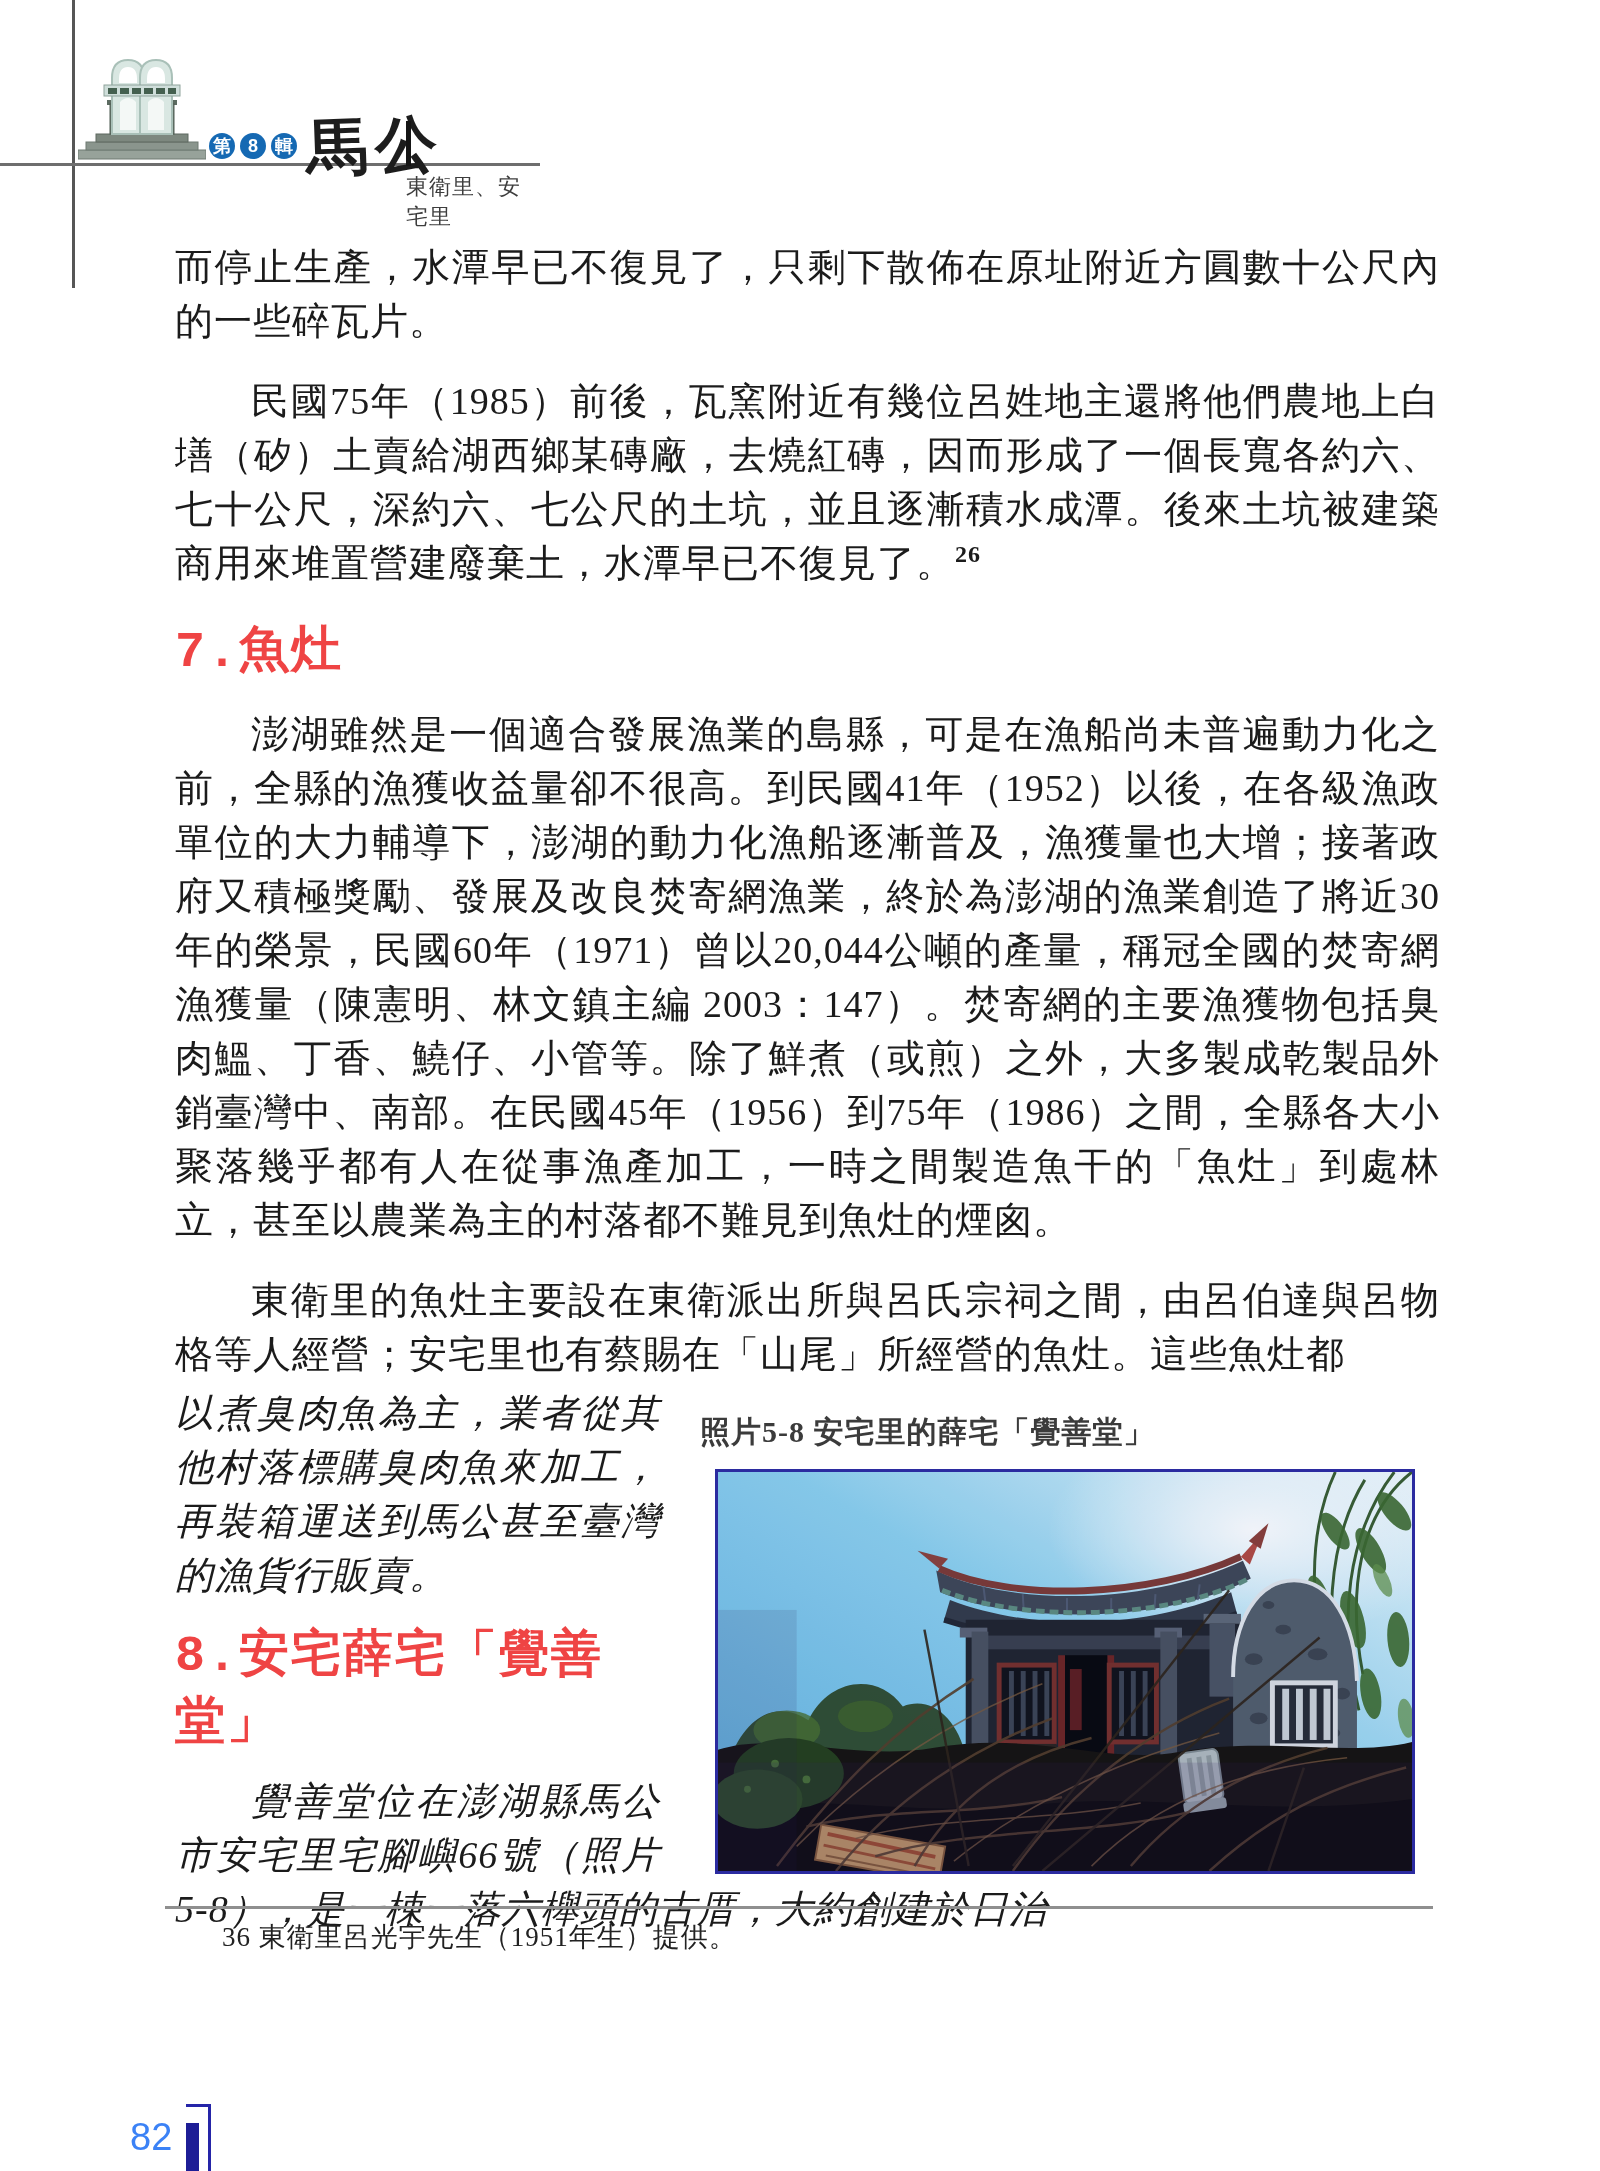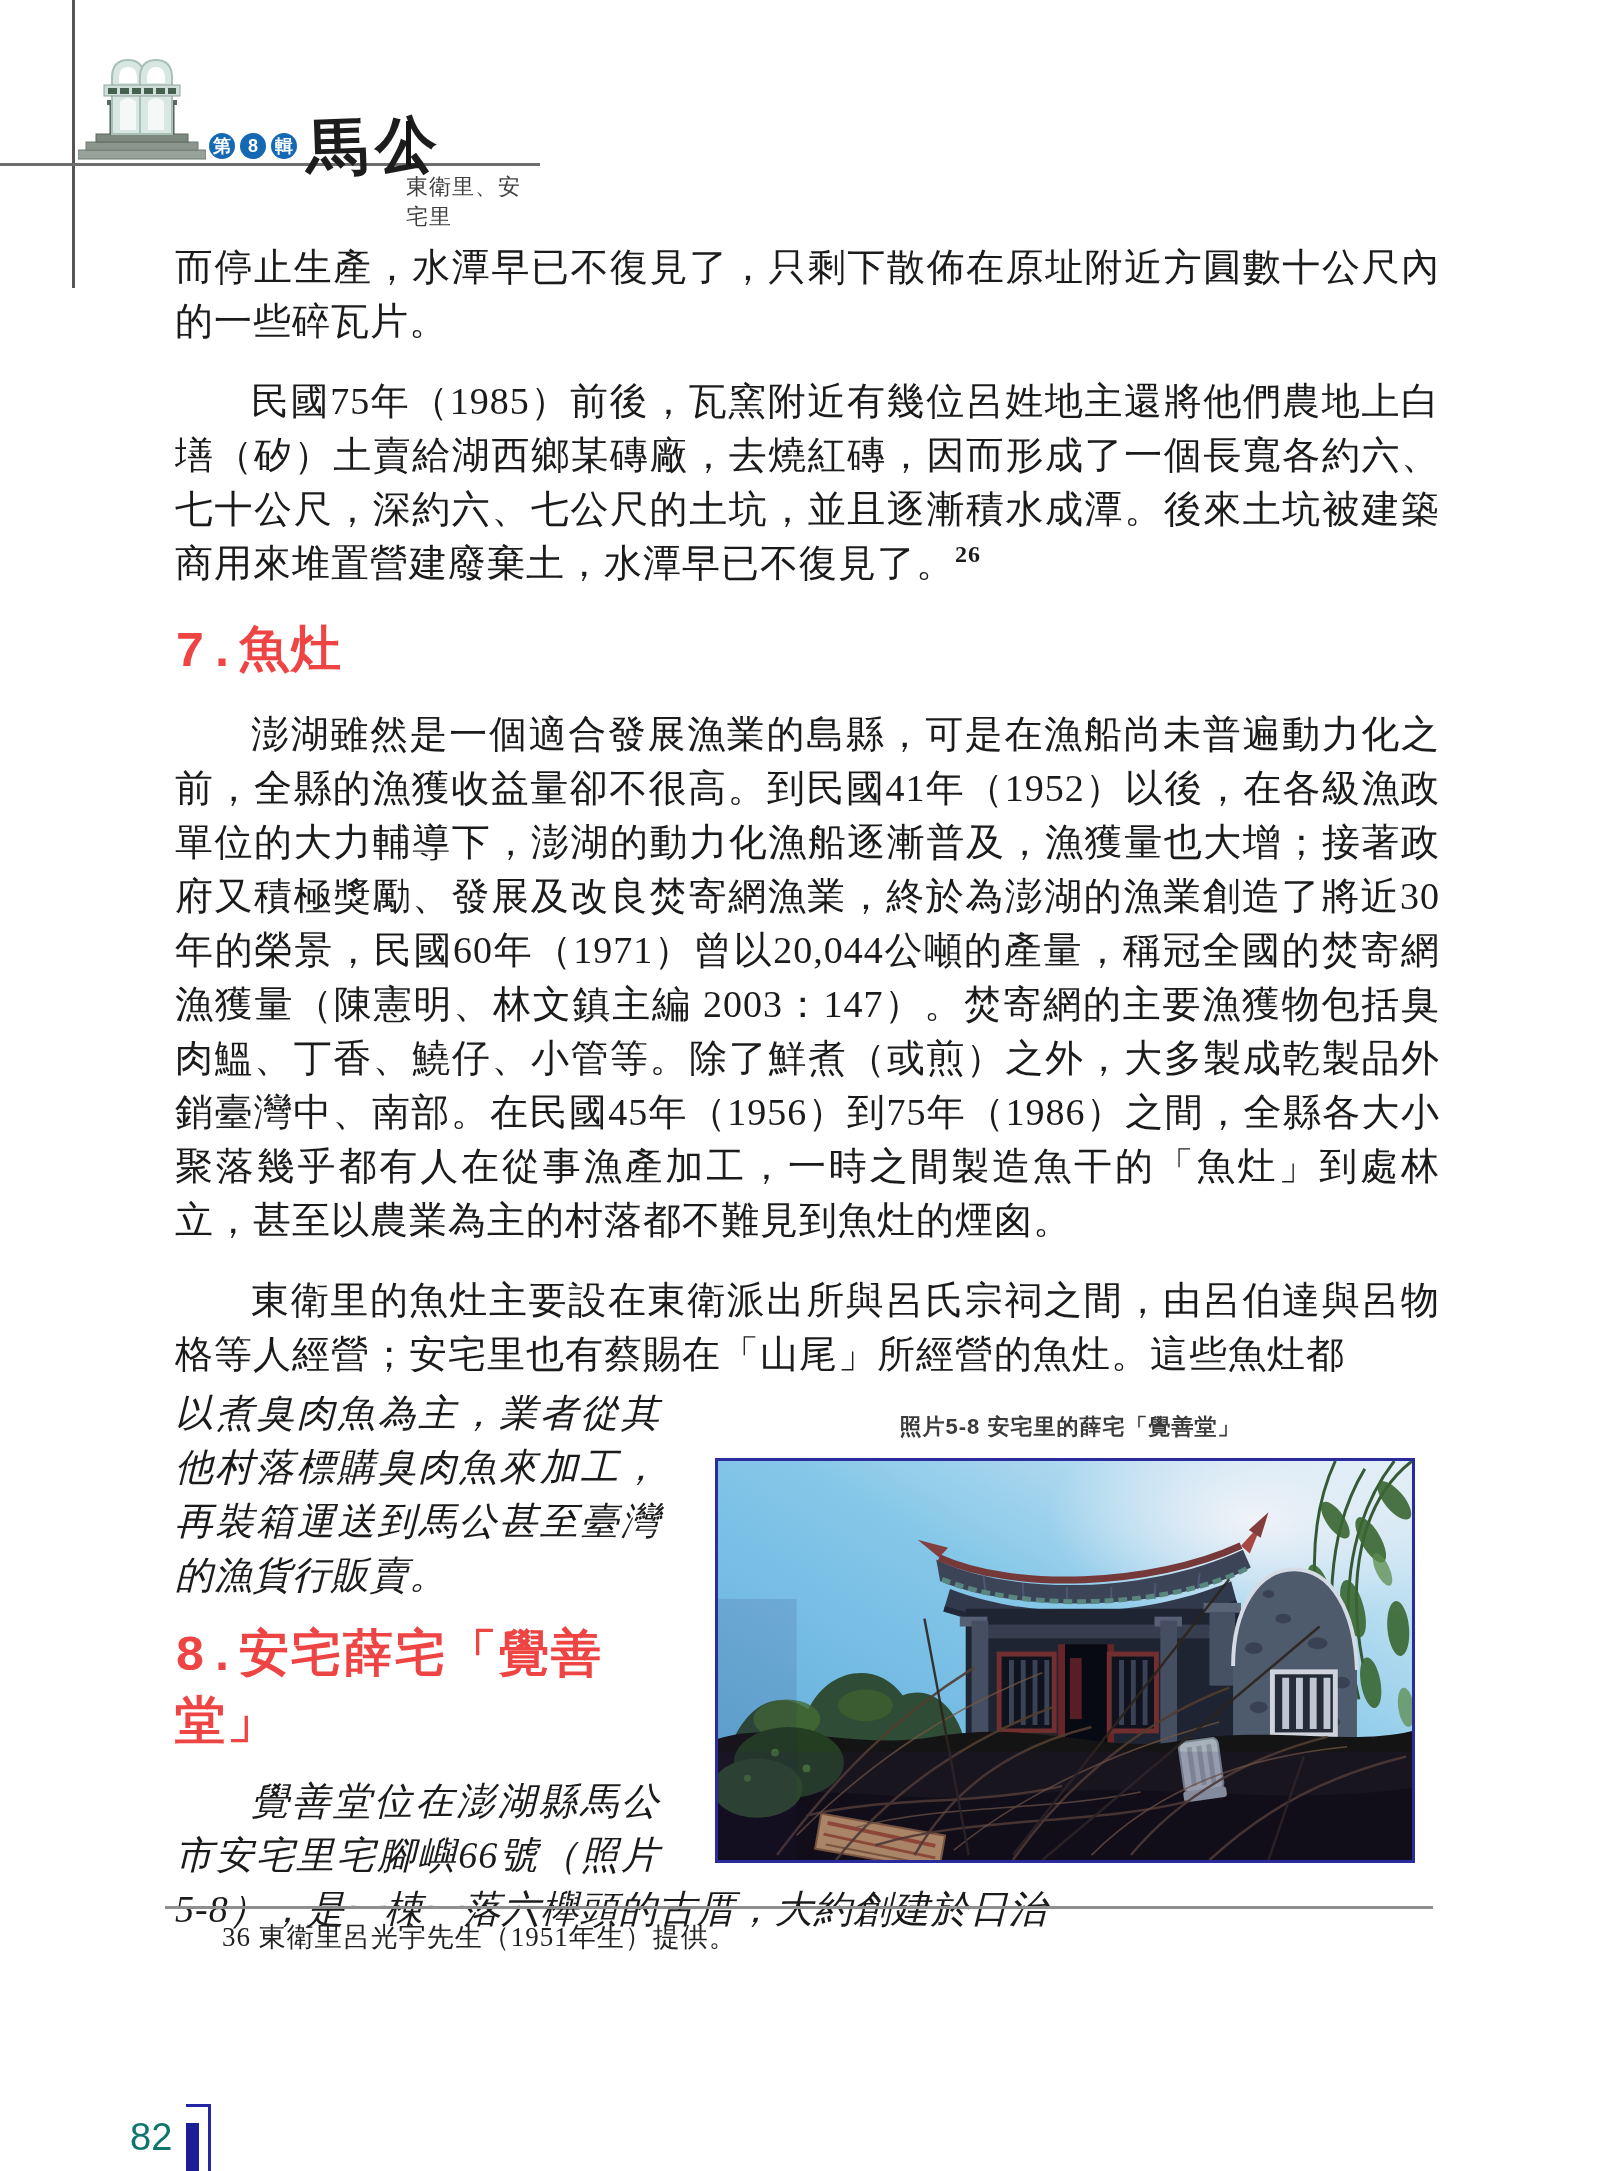--- a/index.html
+++ b/index.html
@@ -24,29 +24,29 @@
   .par.indent{text-indent:2em;}
   .par.tight{margin-bottom:5px;}
   .fnref{font-size:24px;vertical-align:super;line-height:0;font-weight:bold;}
   .sec{font-family:Liberation Mono, monospace;font-size:50px;font-weight:bold;color:#ef4444;
        letter-spacing:2px;margin:0 0 24px;}
   .sec8{margin:18px 0 20px;}
   .wrapzone{overflow:visible;}
   .wrapzone .par{margin-bottom:0;font-style:italic;}
   
   .photo-fig{float:right;width:780px;margin:26px 0 0 0;}
-  .photo-caption{font-family:Liberation Sans, sans-serif;font-weight:bold;font-size:22px;
-       color:#3b3b3b;margin:0 0 16px 40px;letter-spacing:1px;text-align:center;}
+  .photo-caption{font-family:Liberation Serif, serif;font-weight:bold;font-size:30px;
+       color:#3b3b3b;margin:0 0 16px 40px;letter-spacing:1px;}
   .photo-frame{width:700px;height:405px;margin-left:55px;border:3px solid #2b2ba0;box-sizing:border-box;
        background:#77b9dd;}
   .photo-frame svg{display:block;width:100%;height:100%;}
   
   .footnote-rule{position:absolute;left:165px;top:1906px;width:1268px;height:3px;background:#8f8f8f;}
   .footnote{position:absolute;left:182px;top:1919px;font-size:27px;color:#222;letter-spacing:1px;margin-left:40px;}
-  .page-number{position:absolute;left:130px;top:2116px;font-size:38px;color:#0f766e;
+  .page-number{position:absolute;left:130px;top:2116px;font-size:38px;color:#3b82f6;
        font-family:"Liberation Sans",sans-serif;}
   .corner-bars{position:absolute;left:186px;top:2104px;width:25px;height:67px;}
   .corner-bars .cap{position:absolute;left:0;top:0;width:25px;height:3px;background:#2525a8;}
   .corner-bars .thin{position:absolute;right:0;top:0;width:3px;height:67px;background:#2525a8;}
   .corner-bars .solid{position:absolute;left:0;top:19px;width:13px;height:48px;background:#1d1d96;}
 </style>
 </head>
 <body>
 
 <div class="page">

